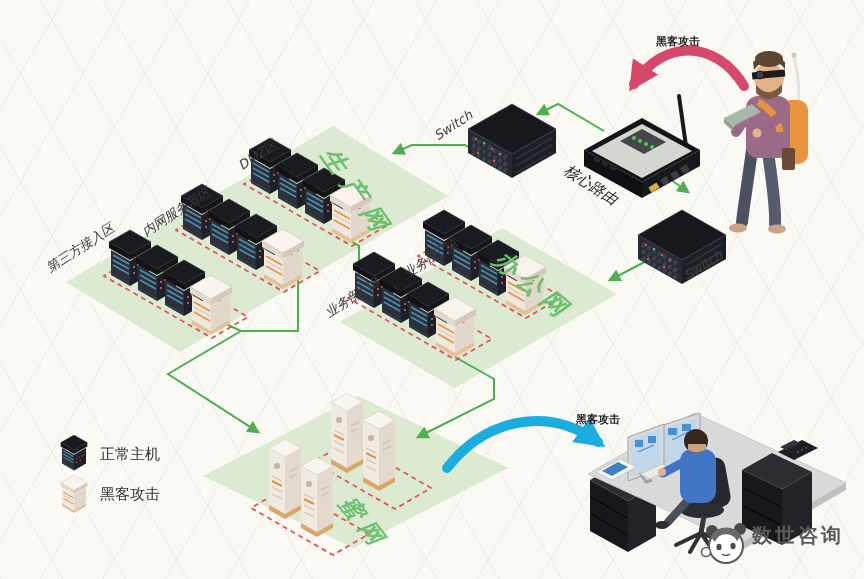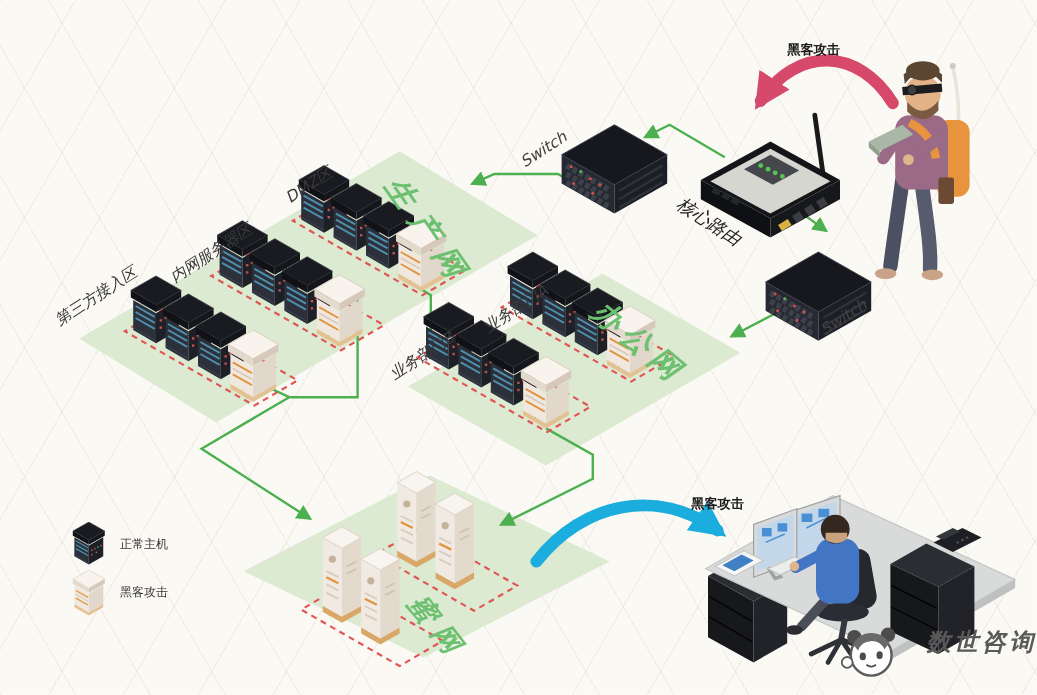--- a/index.html
+++ b/index.html
@@ -16,21 +16,21 @@
   .lbl-bold{font-weight:bold;font-size:11px;}
   .clbl{font-size:13px;color:#3a3a3a;transform-origin:0 0;transform:rotate(-33deg) skewX(-12deg);}
   .swlbl{font-size:13px;color:#44413e;transform-origin:0 0;transform:rotate(-33deg) skewX(-14deg);}
   .rtlbl{font-size:15px;color:#222;transform-origin:0 0;transform:rotate(33deg) skewX(-14deg);}
   .zlbl{font-weight:bold;color:#6cc070;transform-origin:0 0;}
   .z-prod{font-size:25px;letter-spacing:10px;transform:rotate(55deg) skewX(-18deg);}
   .z-office{font-size:25px;letter-spacing:6px;transform:rotate(40deg) skewX(-15deg);}
   .z-honey{font-size:23px;letter-spacing:8px;transform:rotate(52deg) skewX(-16deg);}
   .legend{position:absolute;left:60px;top:434px;}
   .legend-row{display:flex;align-items:center;gap:12px;height:40px;}
-  .legend-row span{font-size:10px;color:#333;}
+  .legend-row span{font-size:15px;color:#333;}
   .brand{position:absolute;left:696px;top:522px;display:flex;align-items:center;gap:8px;}
   .brand .brand-text{font-size:20px;font-weight:bold;color:#595959;letter-spacing:3px;}
 </style>
 </head>
 <body>
 
 <div class="stage">
 
 <svg class="art" width="864" height="579" viewBox="0 0 864 579">
   <defs>
@@ -320,16 +320,16 @@
   </div>
   <div class="legend-row">
     <svg width="28" height="38" viewBox="-21 -56 42 60">
           <use href="#srv-light"></use>
         </svg>
     <span>黑客攻击</span>
   </div>
 </div>
 
 <div class="brand">
-  <span class="brand-text" style="margin-left:76px;font-style:italic;">数世咨询</span>
+  <span class="brand-text" style="margin-left:56px;">数世咨询</span>
 </div>
 
 </div>
 
 </body></html>

